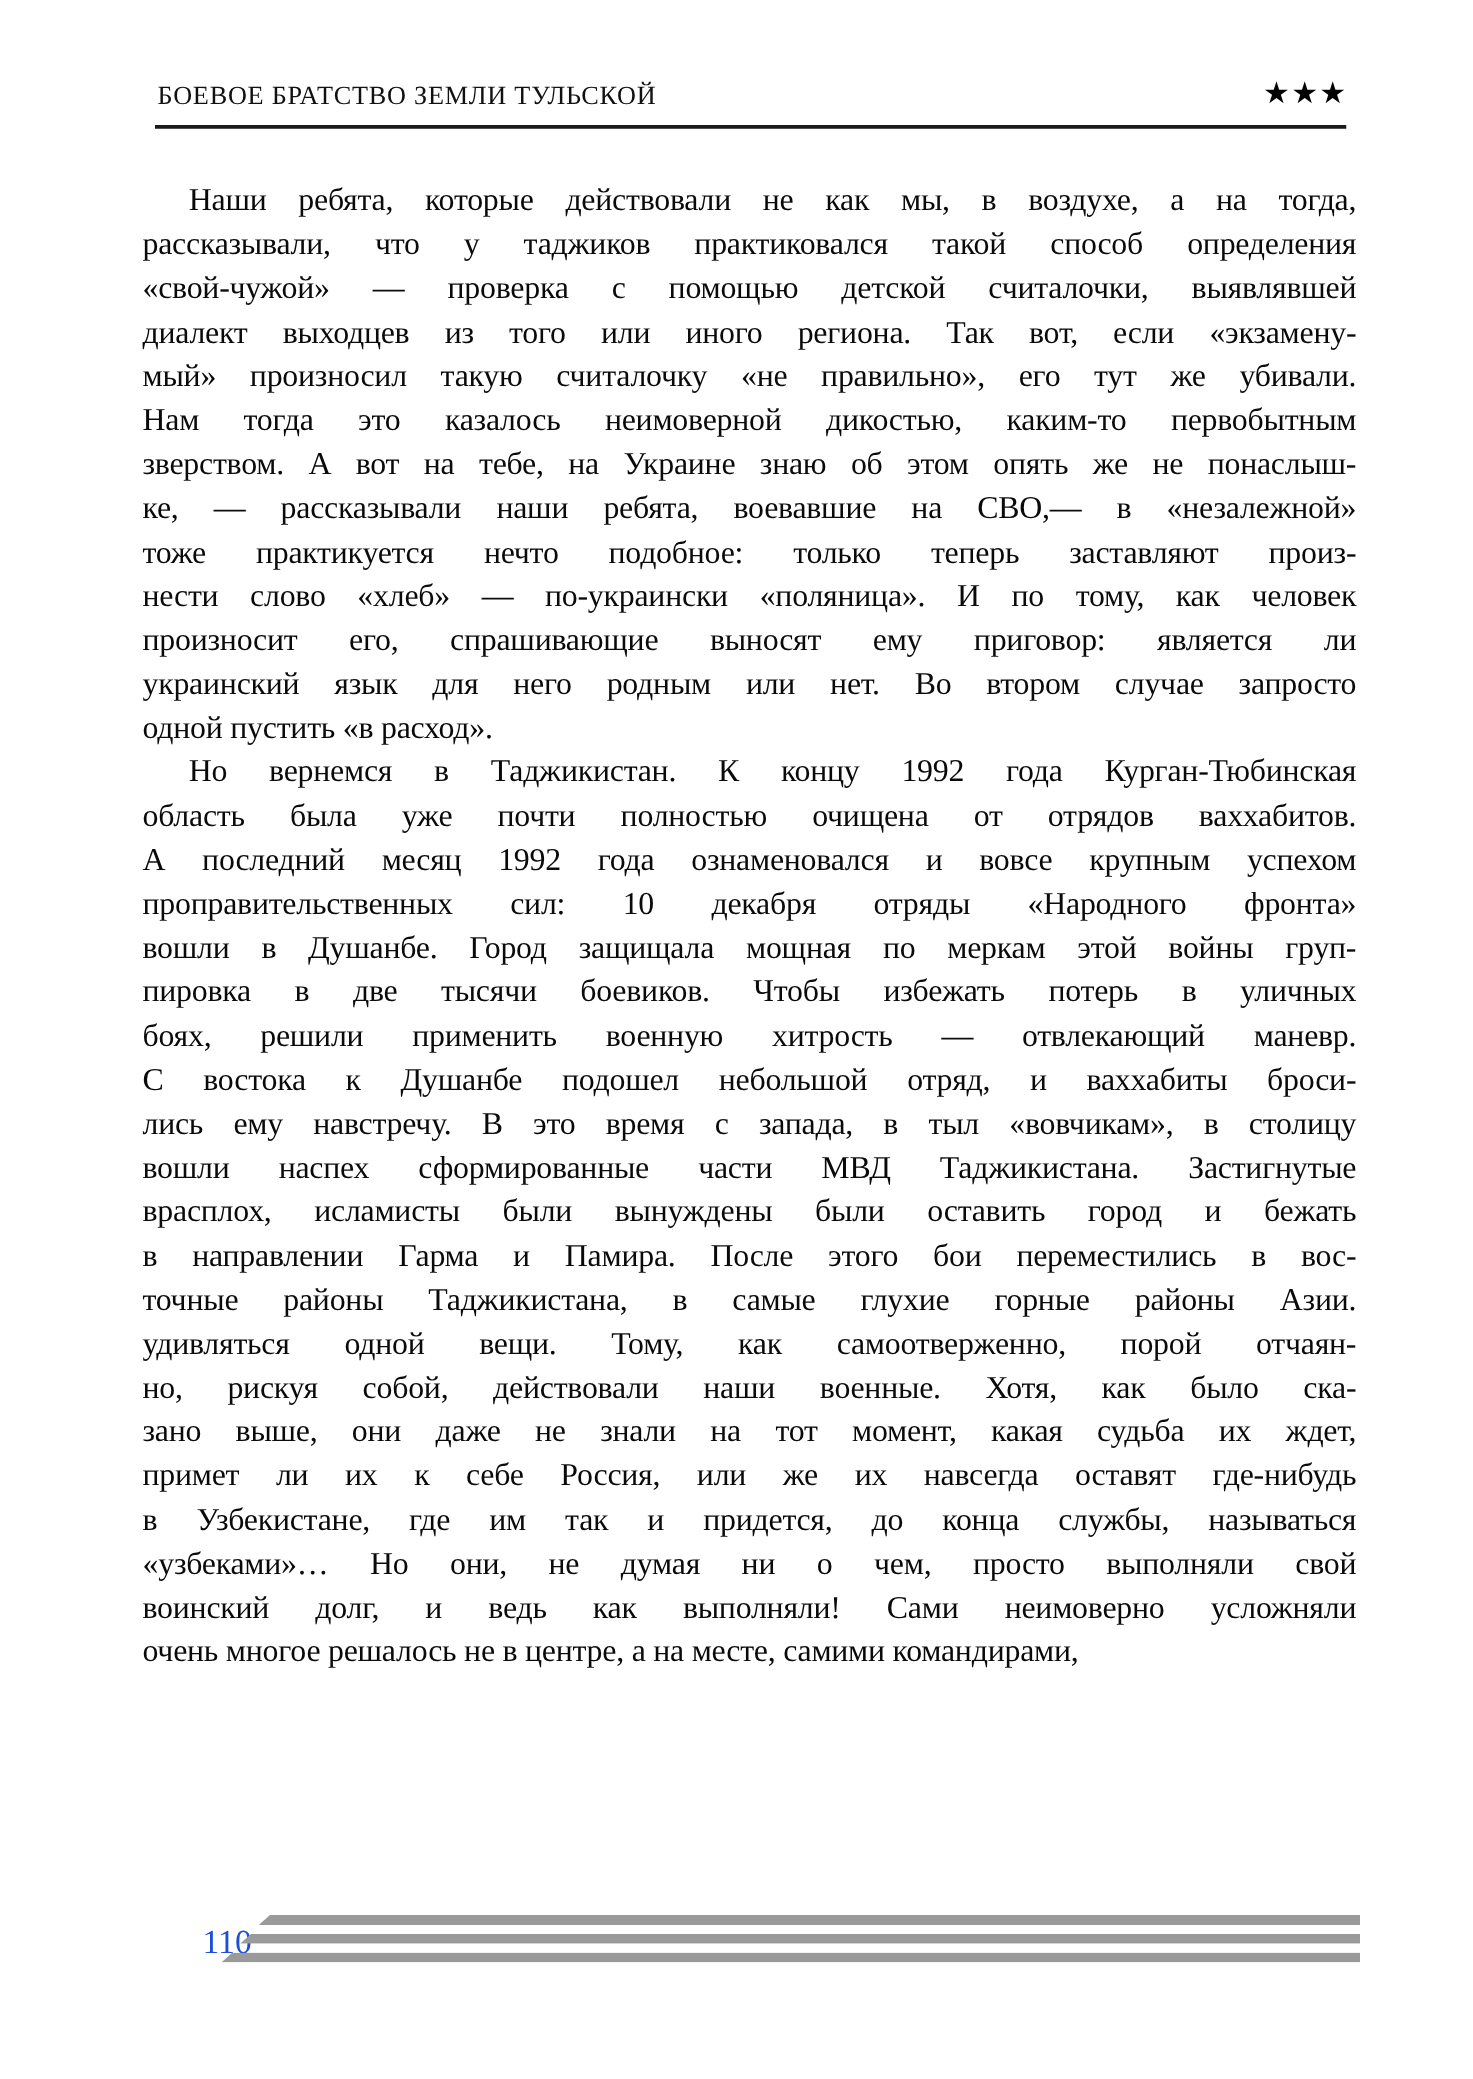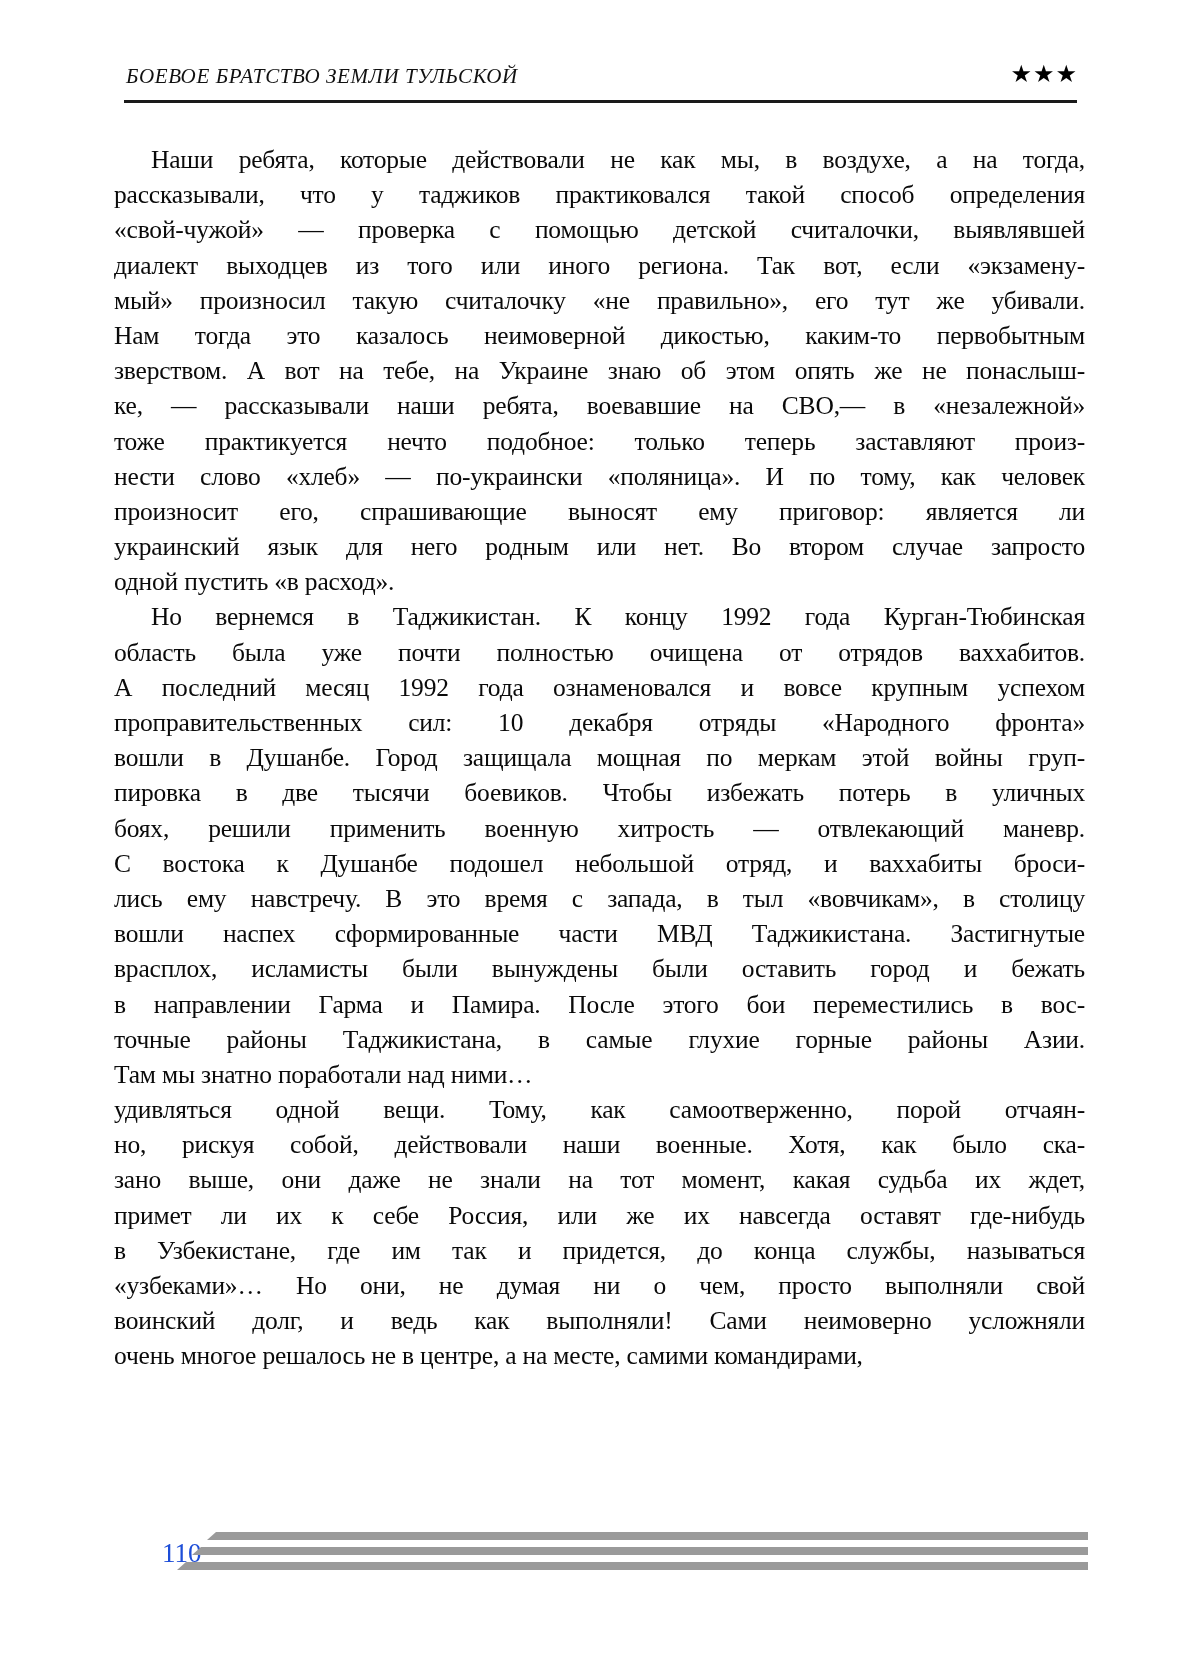--- a/index.html
+++ b/index.html
@@ -14,21 +14,20 @@
     background: #ffffff;
     color: #000000;
     font-family: "Liberation Serif", "DejaVu Serif", serif;
     overflow: hidden;
   }
   
   .running-title {
     position: absolute;
     left: 126px;
     top: 64px;
-    font-style: italic;
     font-size: 21px;
     letter-spacing: 0.6px;
     white-space: nowrap;
     color: #111111;
   }
   .header-stars {
     position: absolute;
     right: 100px;
     top: 60px;
     font-size: 24px;
@@ -120,21 +119,20 @@
       <div class="line">проправительственных сил: 10 декабря отряды «Народного фронта»</div>
       <div class="line">вошли в Душанбе. Город защищала мощная по меркам этой войны груп-</div>
       <div class="line">пировка в две тысячи боевиков. Чтобы избежать потерь в уличных</div>
       <div class="line">боях, решили применить военную хитрость — отвлекающий маневр.</div>
       <div class="line">С востока к Душанбе подошел небольшой отряд, и ваххабиты броси-</div>
       <div class="line">лись ему навстречу. В это время с запада, в тыл «вовчикам», в столицу</div>
       <div class="line">вошли наспех сформированные части МВД Таджикистана. Застигнутые</div>
       <div class="line">врасплох, исламисты были вынуждены были оставить город и бежать</div>
       <div class="line">в направлении Гарма и Памира. После этого бои переместились в вос-</div>
       <div class="line">точные районы Таджикистана, в самые глухие горные районы Азии.</div>
-      <div class="line last">Там мы знатно поработали над ними…</div>
       <div class="line">удивляться одной вещи. Тому, как самоотверженно, порой отчаян-</div>
       <div class="line">но, рискуя собой, действовали наши военные. Хотя, как было ска-</div>
       <div class="line">зано выше, они даже не знали на тот момент, какая судьба их ждет,</div>
       <div class="line">примет ли их к себе Россия, или же их навсегда оставят где-нибудь</div>
       <div class="line">в Узбекистане, где им так и придется, до конца службы, называться</div>
       <div class="line">«узбеками»… Но они, не думая ни о чем, просто выполняли свой</div>
       <div class="line">воинский долг, и ведь как выполняли! Сами неимоверно усложняли</div>
       <div class="line last">очень многое решалось не в центре, а на месте, самими командирами,</div>
     </div>
 

